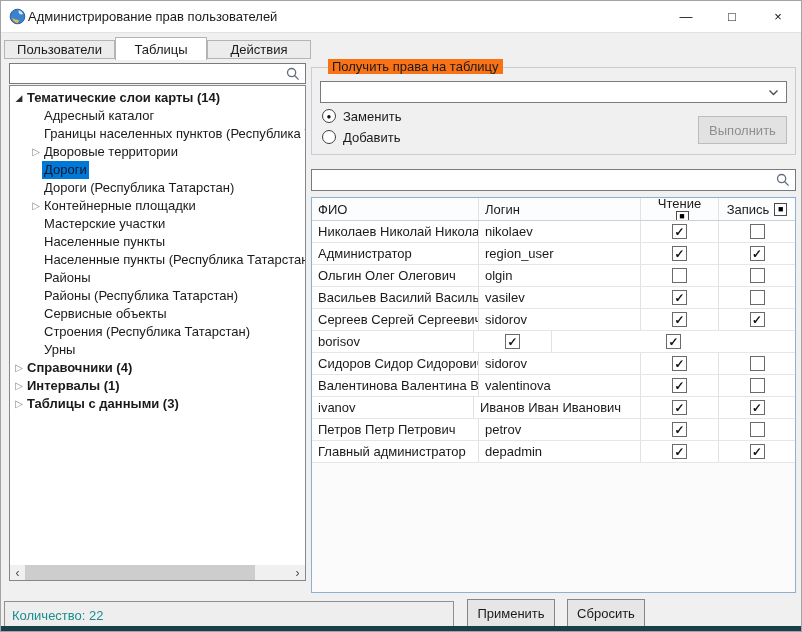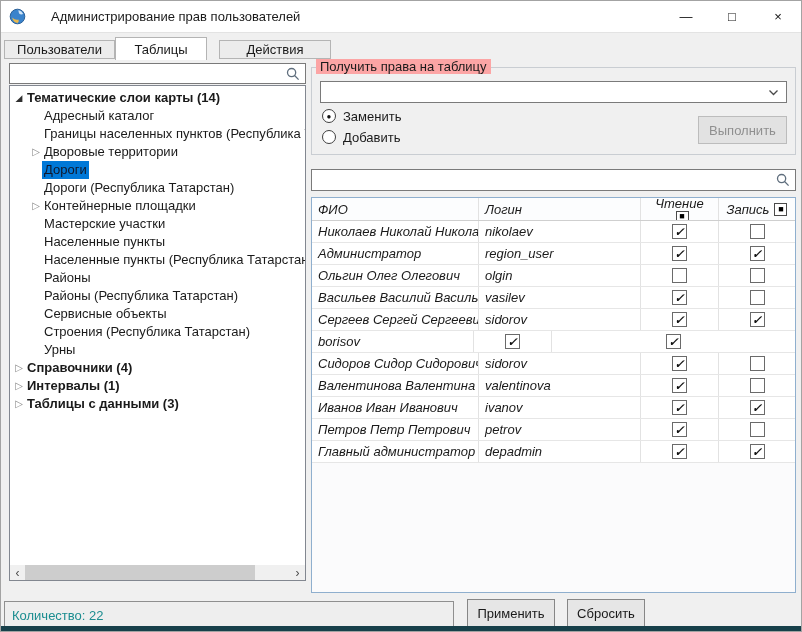--- a/index.html
+++ b/index.html
@@ -1,28 +1,28 @@
 <!DOCTYPE html>
 <html><head>
 <meta charset="utf-8">
 <style>
   html,body{margin:0;padding:0;background:#d6d6d6;}
   .win{position:relative;width:800px;height:630px;background:#f0f0f0;border:1px solid #a3a3a3;
        font-family:"Liberation Sans",sans-serif;font-size:13px;color:#1a1a1a;overflow:hidden;}
   
   .titlebar{position:absolute;top:0;left:0;right:0;height:31px;background:#fff;border-bottom:1px solid #e3e3e3;display:flex;align-items:center;}
   .appicon{margin-left:8px;display:flex;}
-  .title{margin-left:25px;}
+  .title{margin-left:2px;}
   .winbtns{position:absolute;right:0;top:0;height:31px;display:flex;}
   .wbtn{width:46px;height:31px;display:flex;align-items:center;justify-content:center;color:#111;font-size:13px;}
   
   .tab{position:absolute;top:39px;height:19px;box-sizing:border-box;border:1px solid #b4b4b4;background:#ececec;
        display:flex;align-items:center;justify-content:center;z-index:1;}
   .tab.active{top:36px;height:23px;background:#fff;border-bottom:none;z-index:2;}
-  #tab1{left:3px;width:111px;} #tab2{left:114px;width:92px;} #tab3{left:206px;width:112px;margin-left:12px;}
+  #tab1{left:3px;width:111px;} #tab2{left:114px;width:92px;} #tab3{left:206px;width:104px;}
   
   .searchwrap{position:absolute;box-sizing:border-box;border:1px solid #7a7a7a;background:#fff;display:flex;align-items:center;height:21px;}
   #search-left{left:8px;top:62px;width:297px;}
   #search-right{left:310px;top:168px;width:485px;height:22px;}
   .searchwrap input{flex:1;border:none;outline:none;height:100%;font:inherit;padding:0 4px;background:transparent;min-width:0;}
   .sicon{margin-right:5px;display:flex;flex:0 0 auto;}
   
   .treepanel{position:absolute;left:8px;top:84px;width:297px;height:496px;box-sizing:border-box;border:1px solid #828790;background:#fff;overflow:hidden;}
   .treeinner{padding-top:3px;}
   .trow{height:18px;line-height:18px;display:flex;align-items:center;white-space:nowrap;}
@@ -36,34 +36,34 @@
   
   .hscroll{position:absolute;left:0;bottom:0;width:100%;height:15px;background:#f0f0f0;display:flex;align-items:center;}
   .harrow{flex:0 0 15px;height:15px;display:flex;align-items:center;justify-content:center;color:#4a4a4a;font-size:12px;line-height:0;}
   .hthumb{flex:0 0 230px;height:15px;background:#cdcdcd;}
   .htrack{flex:1;}
   
   .statusbox{position:absolute;left:3px;top:600px;width:450px;height:28px;box-sizing:border-box;border:1px solid #8f8f8f;background:#eee;
              display:flex;align-items:center;padding-left:7px;color:#1b8d90;}
   
   .gbox{position:absolute;left:310px;top:66px;width:485px;height:88px;box-sizing:border-box;border:1px solid #c9cdd2;}
-  .gtitle{position:absolute;top:-9px;left:4px;background:#fca5a5;padding:0 4px;}
+  .gtitle{position:absolute;top:-9px;left:16px;background:#f97316;padding:0 4px;}
   .combo{position:absolute;left:8px;top:13px;right:8px;height:22px;box-sizing:border-box;border:1px solid #7a7a7a;background:#fff;display:flex;align-items:center;}
   .cval{flex:1;padding-left:5px;}
   .cchev{margin-right:7px;display:flex;}
   .radio{position:absolute;left:10px;display:flex;align-items:center;height:16px;}
   #radio-replace{top:40px;} #radio-add{top:61px;}
   .rcirc{width:14px;height:14px;box-sizing:border-box;border:1px solid #3f3f3f;border-radius:50%;background:#fff;
          display:flex;align-items:center;justify-content:center;margin-right:7px;font-size:8px;color:#111;}
   .execbtn{position:absolute;right:8px;top:48px;width:89px;height:28px;box-sizing:border-box;border:1px solid #bcbcbc;background:#e2e2e2;color:#8f8f8f;
            display:flex;align-items:center;justify-content:center;}
   
   .grid{position:absolute;left:310px;top:196px;width:485px;height:396px;box-sizing:border-box;border:1px solid #8fafce;background:#fbfbfc;overflow:hidden;}
   .ghead{display:flex;height:22px;background:#fcfdfe;border-bottom:1px solid #cfcfcf;}
-  .gh,.gc{box-sizing:border-box;border-right:1px solid #e2e2e2;display:flex;align-items:center;padding-left:6px;white-space:nowrap;overflow:hidden;font-style:italic;}
+  .gh,.gc{box-sizing:border-box;border-right:1px solid #e2e2e2;display:flex;align-items:center;padding-left:6px;white-space:nowrap;overflow:hidden;}
   .c1{width:167px;} .c2{width:162px;} .c3{width:78px;flex-direction:column;} .c4{flex:1;border-right:none!important;}
   .center{justify-content:center;padding-left:0;}
   .grow{display:flex;height:21px;background:#fff;border-bottom:1px solid #e6e6e6;}
   .cb{width:15px;height:15px;box-sizing:border-box;border:1px solid #6a6a6a;background:#fff;display:flex;align-items:center;justify-content:center;
       font-size:12px;line-height:1;color:#111;font-weight:bold;}
   .indbox{width:13px;height:13px;box-sizing:border-box;border:1px solid #4a4a4a;background:#fff;display:flex;align-items:center;justify-content:center;margin-left:5px;}
   .indsq{font-size:9px;line-height:1;color:#000;}
   
   .btn{position:absolute;top:598px;height:28px;box-sizing:border-box;border:1px solid #868686;background:#e6e6e6;
        display:flex;align-items:center;justify-content:center;}
@@ -313,22 +313,22 @@
         <div class="gc c1">Валентинова Валентина Вале</div>
         <div class="gc c2">valentinova</div>
         <div class="gc c3 center">
           <span class="cb">✓</span>
         </div>
         <div class="gc c4 center">
           <span class="cb"></span>
         </div>
       </div>
     <div class="grow">
+        <div class="gc c2">ivanov</div>
         <div class="gc c1">Иванов Иван Иванович</div>
-        <div class="gc c2">ivanov</div>
         <div class="gc c3 center">
           <span class="cb">✓</span>
         </div>
         <div class="gc c4 center">
           <span class="cb">✓</span>
         </div>
       </div>
     <div class="grow">
         <div class="gc c1">Петров Петр Петрович</div>
         <div class="gc c2">petrov</div>

